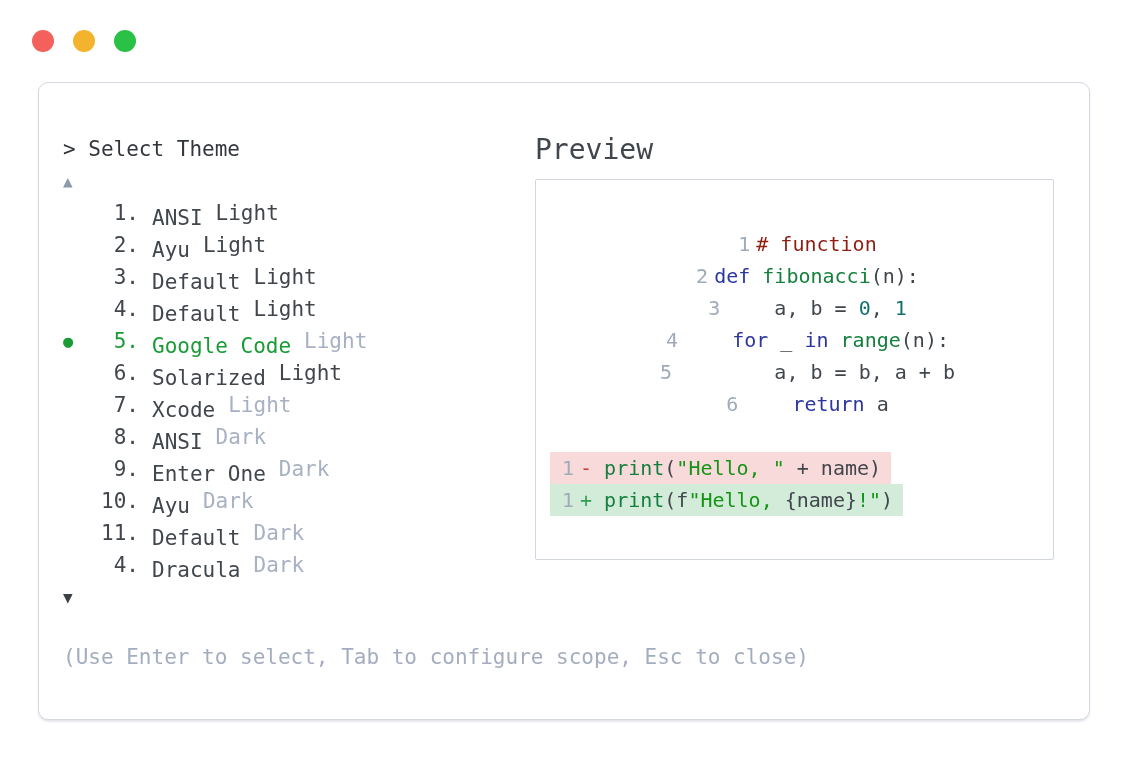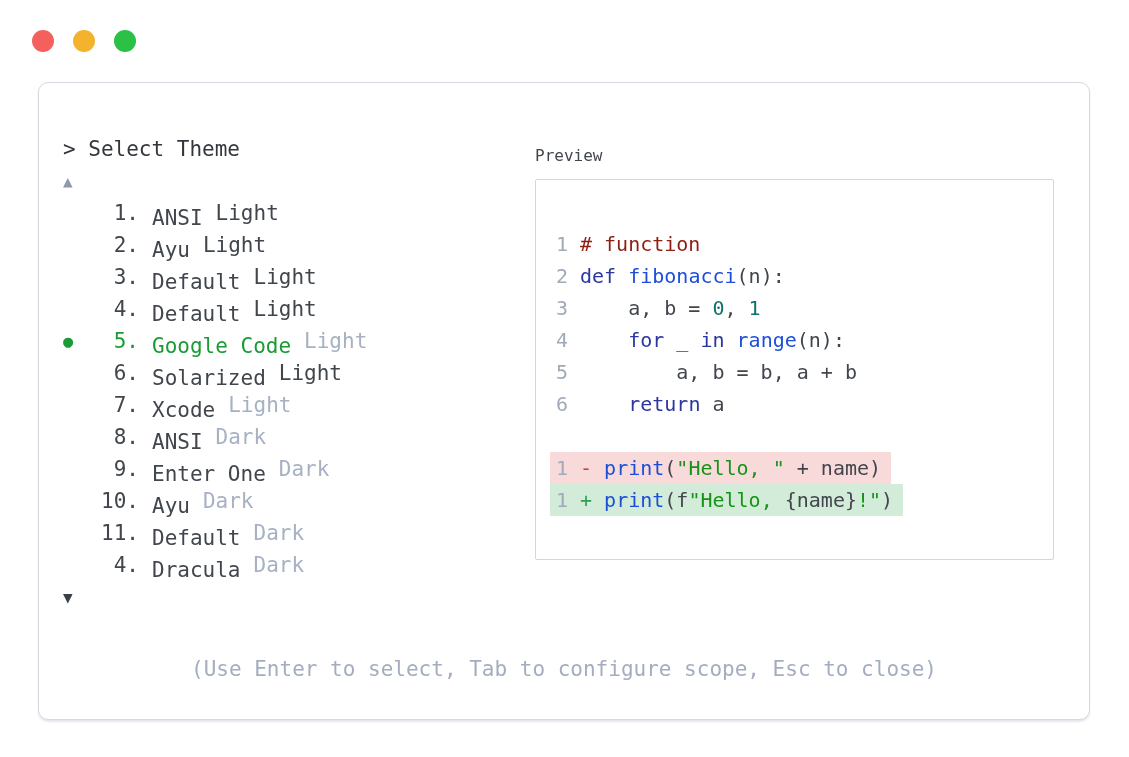--- a/index.html
+++ b/index.html
@@ -32,44 +32,44 @@
   .arrow.down span { color:#3b4047; }
   .marker { width:32px; flex:none; color:#1a9b35; font-size:17px; }
   .numfield { width:44px; flex:none; text-align:right; }
   .name { margin-left:13px;margin-top:9px; }
   .variant { margin-left:13px;text-align:center; }
   .dimvar .variant { color:#a7b1c3; }
   .selected .numfield, .selected .name { color:#1a9b35; }
   .selected .variant { color:#a7b1c3; }
 
   
-  .preview-title { height:32px; display:flex; align-items:flex-end;
-    font-size:16px; color:#41464d; }
+  .preview-title { height:32px; display:flex; align-items:center;
+    font-size:28px; color:#41464d; }
   .preview-box { margin-top:14px; width:519px; height:381px;
     border:1.5px solid #d2d6dd; background:#ffffff; border-radius:2px;
-    padding:48px 0 0 20px; font-size:20px; }
+    padding:48px 0 0 20px; font-size:20px;text-align:center; }
   .cl { height:32px; line-height:32px; white-space:pre; }
   .ln { display:inline-block; width:24px; color:#a0aaba; white-space:pre; }
   .tk { white-space:pre; }
   .pl { color:#41464d; }
   .kw { color:#2b36a0; }
-  .fn { color:#1d4ed8; }
+  .fn { color:#15803d; }
   .cm { color:#8e1e12; }
   .nm { color:#11706e; }
   .st { color:#149414; }
   .minus { color:#c4403a; }
   .plus  { color:#2f9e52; }
   .dl { display:table; height:32px; line-height:32px; white-space:pre;
     padding:0 10px 0 6px; margin-left:-6px; }
   .dl.removed { background:#f9dadb; }
   .dl.added   { background:#d2ecd9; }
 
   
-  .footer { margin-top:40px; height:32px; display:flex; align-items:center;
-    font-size:21px; color:#a4adbf;justify-content:center; }
+  .footer { margin-top:28px; height:32px; display:flex; align-items:center;
+    font-size:21px; color:#a4adbf; }
 </style>
 </head>
 <body>
 
 <div class="traffic">
   <div class="tl red"></div>
   <div class="tl yellow"></div>
   <div class="tl green"></div>
 </div>
 

